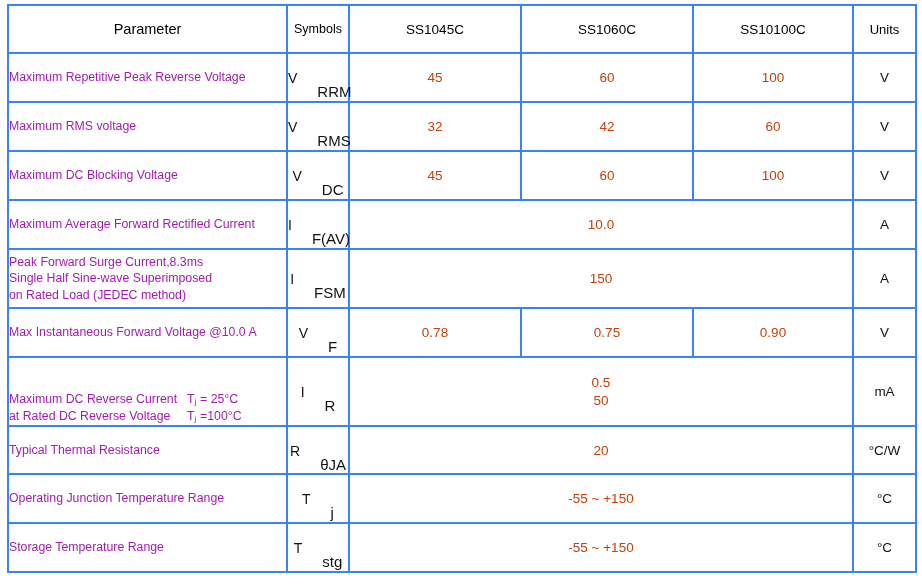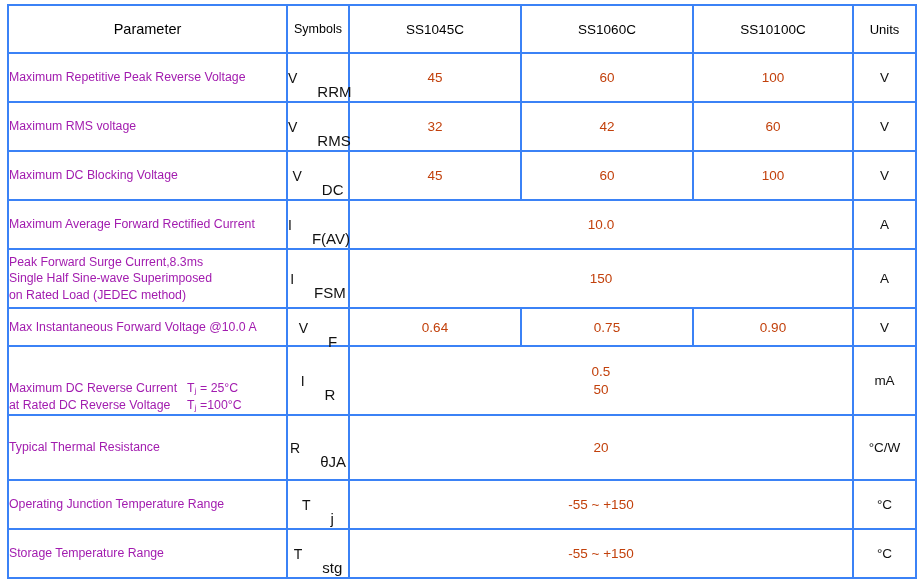--- a/index.html
+++ b/index.html
@@ -83,23 +83,23 @@
     vertical-align: baseline;
     position: relative;
     top: 14px;
     padding-left: 20px;
   }
   .r1 { height: 49px; }
   .r2 { height: 49px; }
   .r3 { height: 49px; }
   .r4 { height: 49px; }
   .r5 { height: 59px; }
-  .r6 { height: 38px; }
+  .r6 { height: 49px; }
   .r7 { height: 55px; }
-  .r8 { height: 65px; }
+  .r8 { height: 48px; }
   .r9 { height: 49px; }
   .r10 { height: 49px; }
 
   .multiline {
     display: block;
     line-height: 16.5px;
   }
   .two-vals span {
     display: block;
     line-height: 18px;
@@ -185,21 +185,21 @@
           <span class="multiline">on Rated Load (JEDEC method)</span>
         </td>
         <td class="sym"><span>I</span><sub>FSM</sub></td>
         <td class="val" colspan="3">150</td>
         <td class="unit">A</td>
       </tr>
 
       <tr class="r6">
         <td class="param">Max Instantaneous Forward Voltage @10.0 A</td>
         <td class="sym"><span>V</span><sub>F</sub></td>
-        <td class="val">0.64</td>
+        <td class="val">0.78</td>
         <td class="val">0.75</td>
         <td class="val">0.90</td>
         <td class="unit">V</td>
       </tr>
 
       <tr class="r7">
         <td class="param">
           <div class="cond-wrap">
             <div class="cond-left">
               <span>Maximum DC Reverse Current</span>

